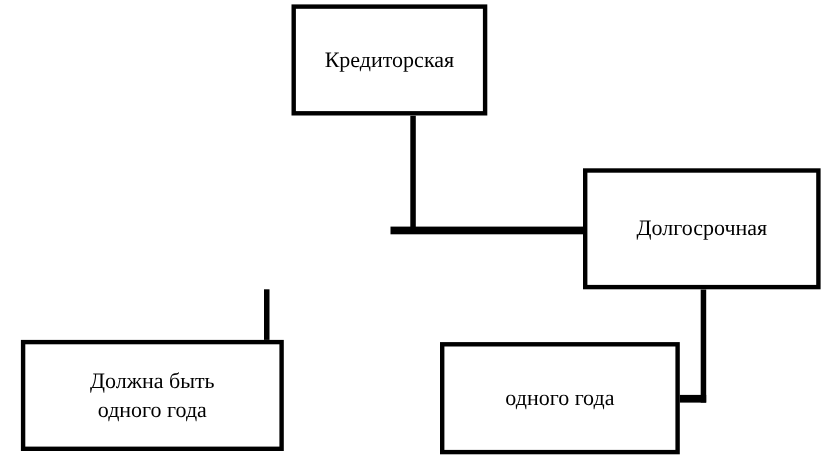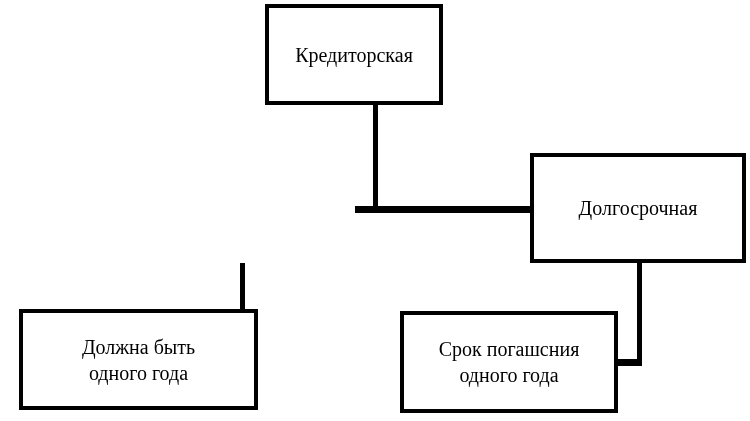--- a/index.html
+++ b/index.html
@@ -68,17 +68,16 @@
   <div class="node" id="node-long">
     <div class="line">Долгосрочная</div>
   </div>
 
   <div class="node" id="node-short-desc">
     <div class="line">Должна быть</div>
     <div class="line">одного года</div>
   </div>
 
   <div class="node" id="node-long-desc">
-    <div class="line">Срок погашсния</div>
     <div class="line">одного года</div>
   </div>
 
 </div>
 
 </body></html>

